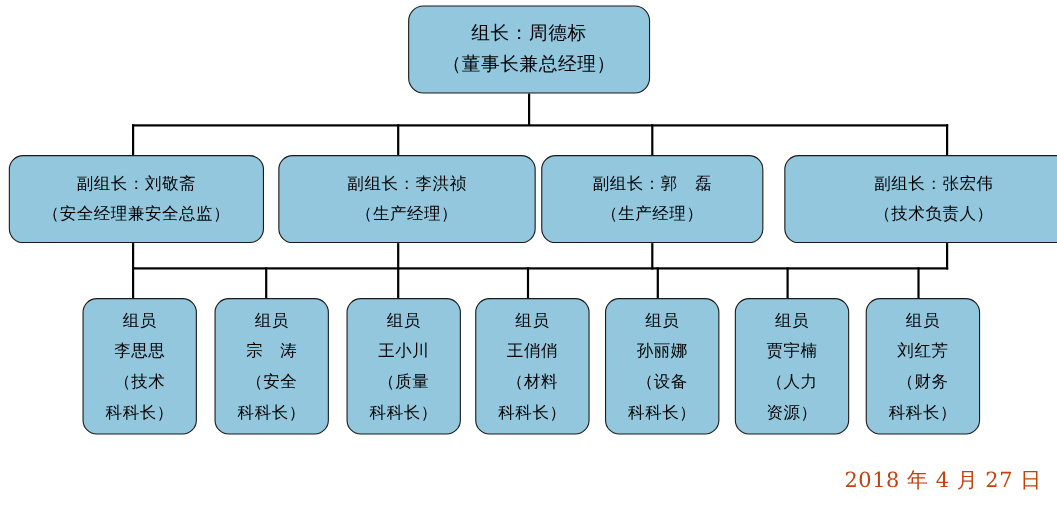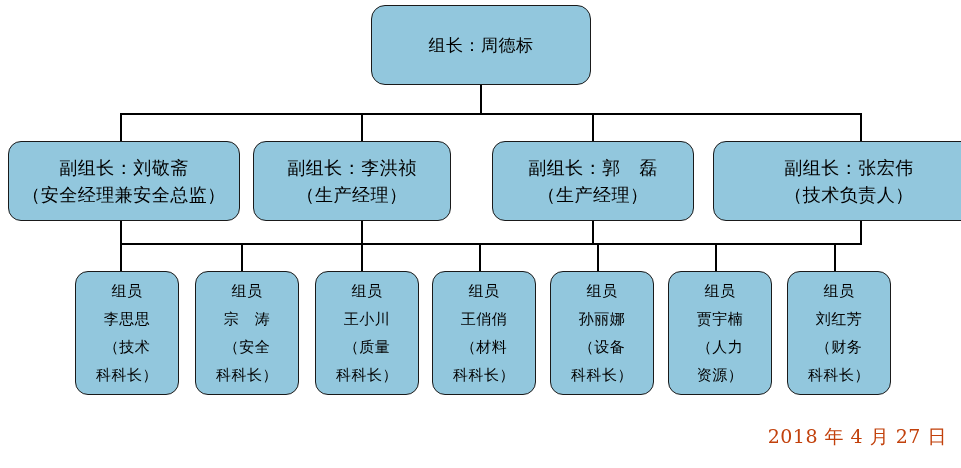--- a/index.html
+++ b/index.html
@@ -44,23 +44,23 @@
     height: 80px;
     border-radius: 14px;
   }
   .node-root .line { font-size: 17px; line-height: 29px; }
 
   .node-l2 {
     top: 141px;
     height: 80px;
     border-radius: 13px;
   }
-  .node-l2 .line { font-size: 18px; line-height: 27px; }
+  .node-l2 .line { font-size: 15px; line-height: 27px; }
   .l2-0 { left: 8px;   width: 232px; }
-  .l2-1 { left: 253px; width: 198px; }
+  .l2-1 { left: 253px; width: 234px; }
   .l2-2 { left: 492px; width: 202px; text-align: center; }
   .l2-3 { left: 713px; width: 272px; }
 
   .node-l3 {
     top: 271px;
     width: 104px;
     height: 124px;
     border-radius: 13px;
   }
   .node-l3 .line { font-size: 15px; line-height: 28px; }
@@ -115,20 +115,21 @@
   <div class="conn conn-v" style="left:120px; top:243px; height:30px;"></div>
   <div class="conn conn-v" style="left:241px; top:243px; height:30px;"></div>
   <div class="conn conn-v" style="left:361px; top:243px; height:30px;"></div>
   <div class="conn conn-v" style="left:479px; top:243px; height:30px;"></div>
   <div class="conn conn-v" style="left:597px; top:243px; height:30px;"></div>
   <div class="conn conn-v" style="left:715px; top:243px; height:30px;"></div>
   <div class="conn conn-v" style="left:834px; top:243px; height:30px;"></div>
 
   <div class="node node-root">
     <span class="line">组长：周德标</span>
+    <span class="line">（董事长兼总经理）</span>
   </div>
 
   <div class="node node-l2 l2-0">
     <span class="line">副组长：刘敬斋</span>
     <span class="line">（安全经理兼安全总监）</span>
   </div>
   <div class="node node-l2 l2-1">
     <span class="line">副组长：李洪祯</span>
     <span class="line">（生产经理）</span>
   </div>

